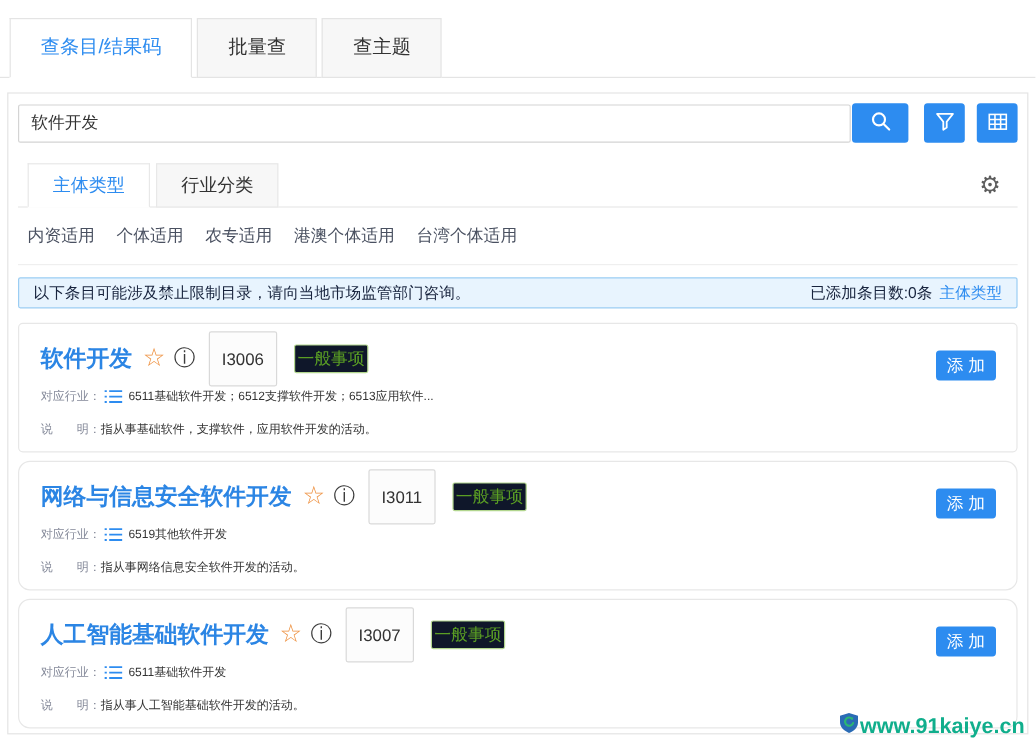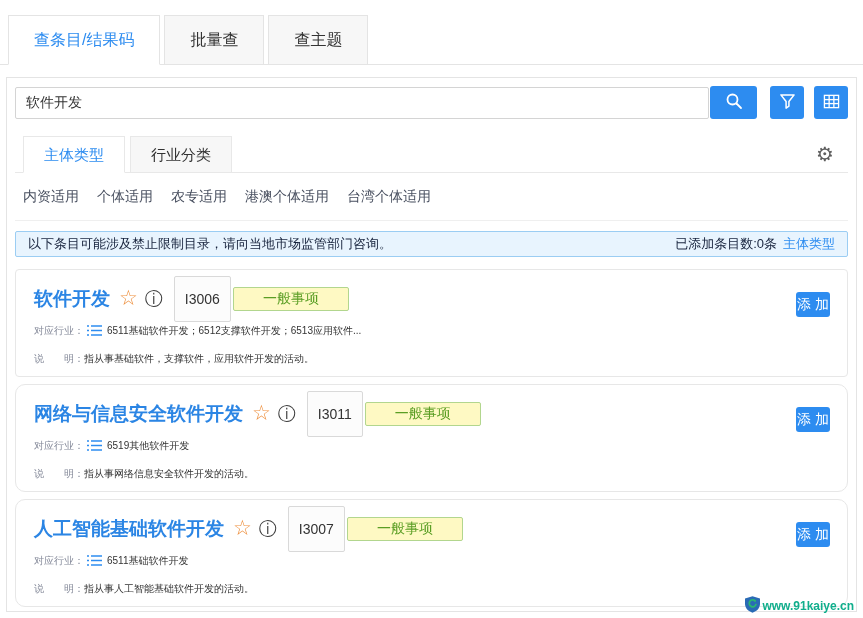--- a/index.html
+++ b/index.html
@@ -49,31 +49,31 @@
   .card { margin-top:12px; border:1px solid #e7e7e7; border-radius:4px; padding:15px 18px; position:relative; height:108px; }
   .card + .card { margin-top:7px;border-radius:10px; }
   .title-row { display:flex; align-items:center; height:27px; }
   .card-title { font-size:19px; font-weight:bold; color:#2b85e4; cursor:pointer; }
   .star { font-size:21px; color:#ee9140; margin-left:9px; cursor:pointer; line-height:1;
     font-family:"DejaVu Sans",sans-serif; }
   .info-i { font-size:18px; color:#3c3c3c; margin-left:7px; cursor:pointer; line-height:1;
     font-family:"DejaVu Sans",sans-serif; }
   .code-badge { margin-left:11px; border:1px solid #d9d9d9; background:#fcfcfc; border-radius:2px;
     padding:14px 10px; font-size:14px; color:#333; }
-  .tag { margin-left:2px; border:1px solid #b2d68e; background:#fef9c3; border-radius:2px;
-    padding:2px 29px; font-size:14px; color:#5a9e24; }
-  .add-btn { position:absolute; top:22px; right:17px; width:34px; height:25px;
+  .tag { margin-left:14px; border:1px solid #b2d68e; background:#0f172a; border-radius:2px;
+    padding:2px 2px; font-size:14px; color:#5a9e24; }
+  .add-btn { position:absolute; top:22px; right:17px; width:50px; height:25px;
     background:#2d8cf0; color:#fff; border:none; border-radius:3px; font-size:14px; cursor:pointer; }
   .card-row { margin-top:9px; font-size:10px; line-height:19px; color:#333; display:flex; align-items:center; }
   .row-label { color:#848999; white-space:pre; }
   .list-icon { margin:0 5px 0 3px; display:inline-flex; }
 
   
   .watermark { position:absolute; right:9px; bottom:2px; display:flex; align-items:center;
-    font-size:12px; font-weight:bold; color:#10ae8c; }
+    font-size:18px; font-weight:bold; color:#10ae8c; }
   .watermark svg { margin-right:2px; }
 </style>
 </head>
 <body>
 
 <div class="main-tabs">
   <div class="main-tab active">查条目/结果码</div>
   <div class="main-tab">批量查</div>
   <div class="main-tab">查主题</div>
 </div>

